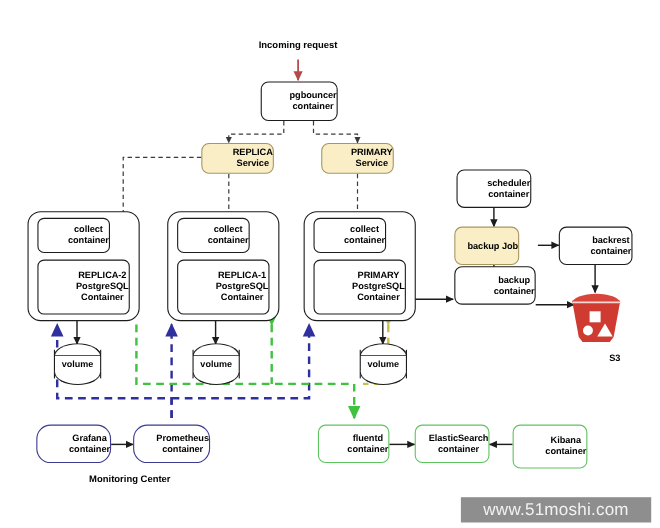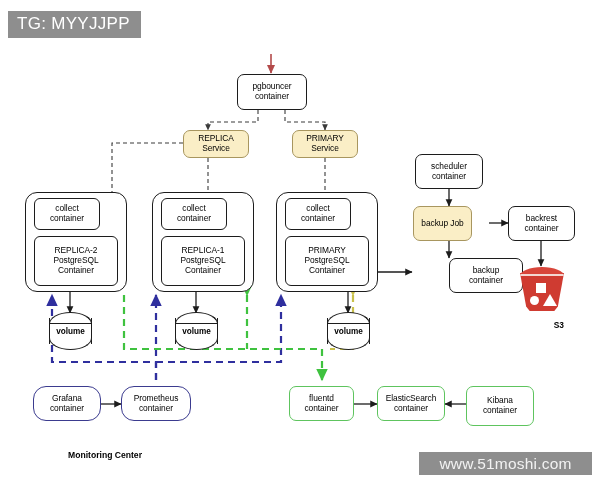--- a/index.html
+++ b/index.html
@@ -7,25 +7,25 @@
     width:600px;height:480px;background:#ffffff;
     font-family:"Liberation Sans", sans-serif;
     overflow:hidden;position:relative;
   }
   #stage{position:absolute;left:0;top:0;width:600px;height:480px;}
   #svg-layer{position:absolute;left:0;top:0;width:600px;height:480px;}
 
   
   .box{
     position:absolute;box-sizing:border-box;
-    display:flex;align-items:center;justify-content:center;
+    display:flex;align-items:center;justify-content:flex-end;
     text-align:center;line-height:1.18;
     color:#000;background:#fff;
     border:1.3px solid #1c1c1c;border-radius:7px;
-    font-size:8.4px;font-weight:normal;
+    font-size:8.4px;font-weight:bold;
     letter-spacing:-0.05px;
     z-index:5;
   }
   .box span{display:block;white-space:pre-line;}
   .box.yellow{background:#faeec6;border-color:#a8965f;}
   .box.pod{background:#fff;border-radius:12px;border-width:1.3px;}
   .box.inner{border-radius:6px;}
   .box.navy{border-color:#3b3b8f;border-radius:13px;}
   .box.green{border-color:#5ec45e;}
 
@@ -151,20 +151,21 @@
     <path d="M247,295 L247,349" stroke="#3fc23f" stroke-width="2.2" fill="none" stroke-dasharray="7,5" marker-start="url(#ar-green)"></path>
 
     <path d="M353,295 L353,349 L330,349" stroke="#c9c04b" stroke-width="2.2" fill="none" stroke-dasharray="7,5" marker-start="url(#ar-olive)"></path>
 
     <path d="M101,404 L121,404" stroke="#1c1c1c" stroke-width="1.3" fill="none" marker-end="url(#ar-blk)"></path>
 
     <path d="M354,404 L377,404" stroke="#1c1c1c" stroke-width="1.3" fill="none" marker-end="url(#ar-blk)"></path>
     <path d="M466,404 L445,404" stroke="#1c1c1c" stroke-width="1.3" fill="none" marker-end="url(#ar-blk)"></path>
   </svg>
 
+  <div class="caption center" style="left:205px;top:36px;width:132px;">Incoming request</div>
 
   <div class="box" style="left:237px;top:74px;width:70px;height:36px;">
     <span>pgbouncer
 container</span>
   </div>
 
   <div class="box yellow" style="left:183px;top:130px;width:66px;height:28px;">
     <span>REPLICA
 Service</span>
   </div>
@@ -230,21 +231,21 @@
     <span>scheduler
 container</span>
   </div>
   <div class="box yellow" style="left:413px;top:206px;width:59px;height:35px;">
     <span>backup Job</span>
   </div>
   <div class="box" style="left:508px;top:206px;width:67px;height:35px;">
     <span>backrest
 container</span>
   </div>
-  <div class="box" style="left:413px;top:258px;width:74px;height:35px;margin-left:36px;">
+  <div class="box" style="left:413px;top:242px;width:74px;height:35px;">
     <span>backup
 container</span>
   </div>
 
   <div class="s3" style="left:520px;top:267px;width:44px;height:44px;">
     <div class="pail"></div>
     <div class="rim"></div>
     <div class="sq" style="left:16px;top:16px;width:10px;height:10px;"></div>
     <div class="ci" style="left:10px;top:29px;width:9px;height:9px;"></div>
     <div class="tr" style="left:23px;top:27px;"></div>
@@ -252,31 +253,30 @@
   <div class="s3-label" style="left:520px;top:320px;width:44px;">S3</div>
 
   <div class="box navy" style="left:33px;top:386px;width:68px;height:35px;">
     <span>Grafana
 container</span>
   </div>
   <div class="box navy" style="left:121px;top:386px;width:70px;height:35px;">
     <span>Prometheus
 container</span>
   </div>
-  <div class="caption center" style="left:26px;top:430px;width:158px;margin-top:20px;">Monitoring Center</div>
+  <div class="caption center" style="left:39px;top:430px;width:158px;">Monitoring Center</div>
 
   <div class="box green" style="left:289px;top:386px;width:65px;height:35px;">
     <span>fluentd
 container</span>
   </div>
   <div class="box green" style="left:377px;top:386px;width:68px;height:35px;">
     <span>ElasticSearch
 container</span>
   </div>
   <div class="box green" style="left:466px;top:386px;width:68px;height:40px;">
     <span>Kibana
 container</span>
   </div>
 
-  <div class="wm" id="wm-top">TG: MYYJJPP</div>
   <div class="wm" id="wm-bottom">www.51moshi.com</div>
 
 </div>
 
 </body></html>

